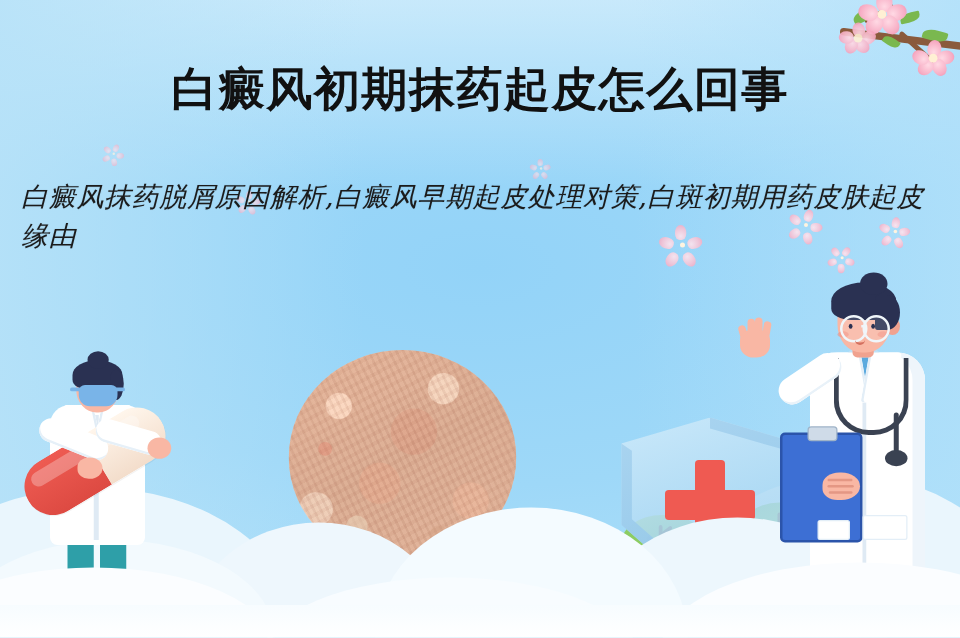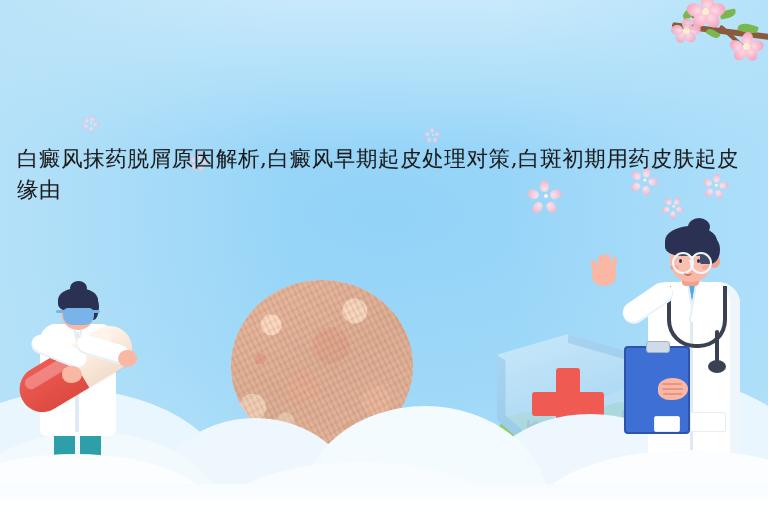--- a/index.html
+++ b/index.html
@@ -136,20 +136,21 @@
   }
   .subtitle {
     position: absolute;
     left: 17px;
     top: 143px;
     width: 738px;
     font-size: 21.5px;
     line-height: 31px;
     color: #1b1b1b;
     font-weight: 400;
+    font-style: italic;
     letter-spacing: .6px;
     font-family: "DejaVu Serif", "Liberation Serif", serif;
     text-shadow: 0 0 1px rgba(0,0,0,.18);
   }
 
   
   .skin-oval {
     position: absolute;
     left: 231px; top: 280px;
     width: 182px; height: 172px;
@@ -428,20 +429,21 @@
     <div class="blossom" style="left:-2px; top:24px; width:24px; height:24px; opacity:.9">
       <div class="petal" style="left:8px;  top:0px;  width:10px; height:12px; transform:rotate(-14deg)"></div>
       <div class="petal" style="left:16px; top:6px;  width:10px; height:12px; transform:rotate(58deg)"></div>
       <div class="petal" style="left:11px; top:13px; width:10px; height:12px; transform:rotate(130deg)"></div>
       <div class="petal" style="left:2px;  top:13px; width:10px; height:12px; transform:rotate(202deg)"></div>
       <div class="petal" style="left:-2px; top:6px;  width:10px; height:12px; transform:rotate(274deg)"></div>
       <div class="blossom-core" style="left:9px; top:9px;"></div>
     </div>
   </div>
 
+  <div class="title">白癜风初期抹药起皮怎么回事</div>
   <div class="subtitle">白癜风抹药脱屑原因解析,白癜风早期起皮处理对策,白斑初期用药皮肤起皮缘由</div>
 
   <div class="hill hill-far-left"></div>
   <div class="hill hill-far-right"></div>
 
   <div class="bush bush-b"></div>
   <div class="bush bush-a">
     <div class="twig twig-stem" style="left:31px; top:8px; height:30px; background:#6b4a2a; position:absolute;"></div>
     <div class="twig twig-arm" style="left:31px; top:16px; width:13px; transform:rotate(-38deg); position:absolute;"></div>
     <div class="twig twig-arm" style="left:31px; top:24px; width:12px; transform:rotate(218deg); position:absolute;"></div>

